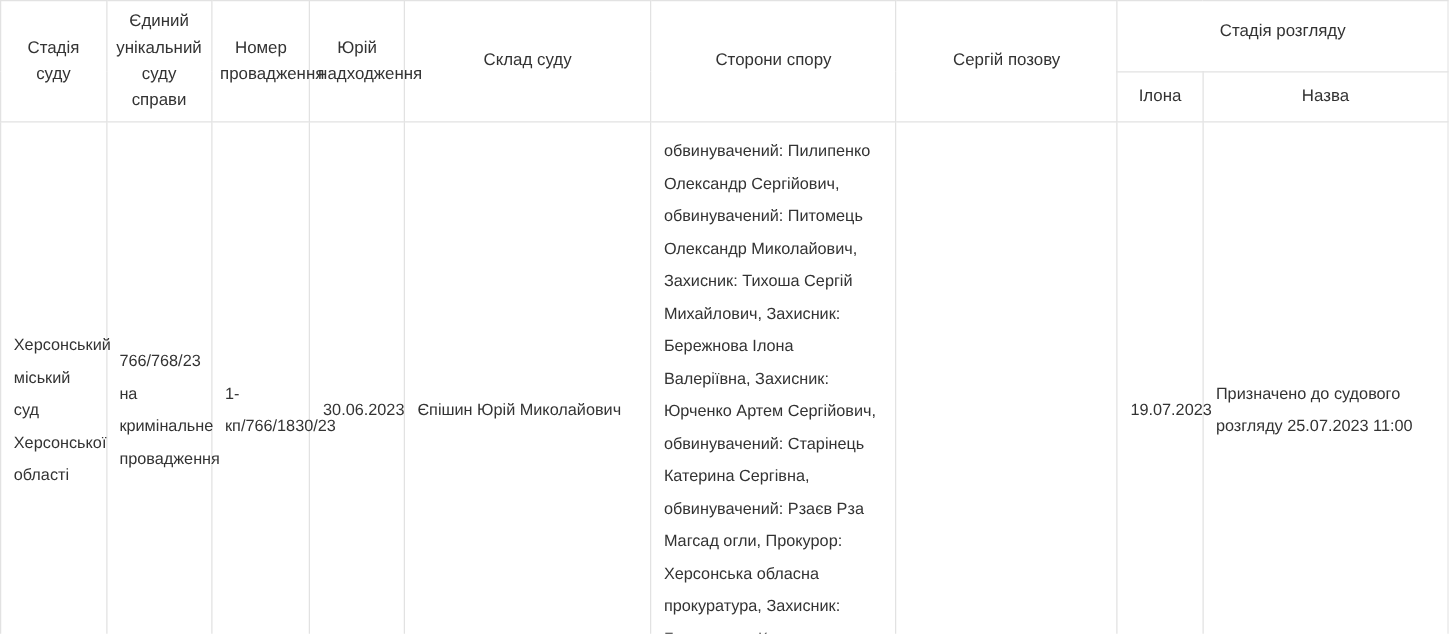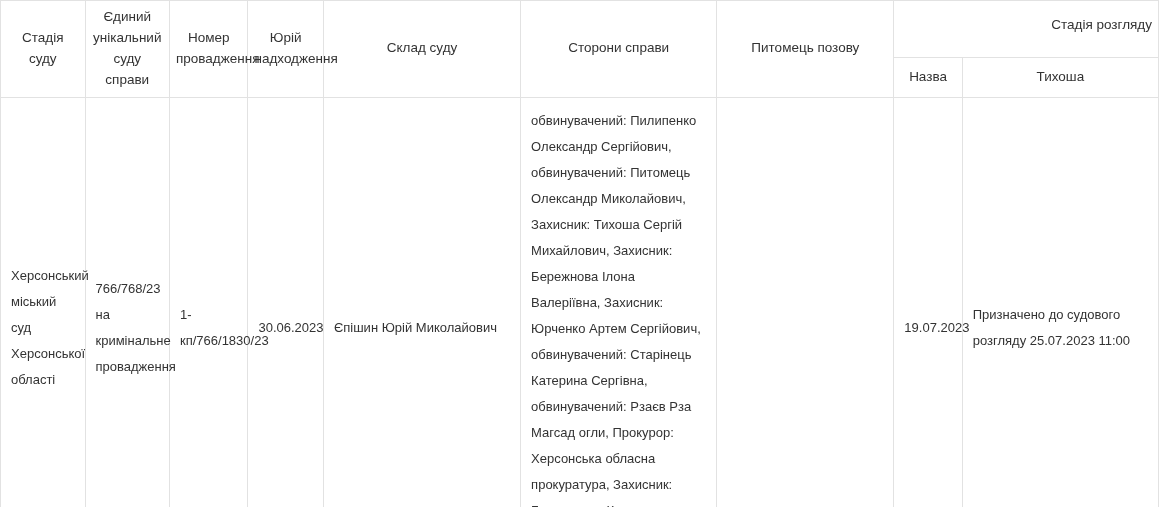--- a/index.html
+++ b/index.html
@@ -29,21 +29,20 @@
     font-size: 13.5px;
     color: #333333;
     text-align: center;
     padding: 6px 6px;
     line-height: 1.55;
     background: #ffffff;
   }
   thead th.stage-group {
     padding-top: 10px;
     padding-bottom: 16px;
-    text-align: right;
   }
   tbody td {
     font-size: 13px;
     color: #333333;
     padding: 8px 10px;
     line-height: 2.0;
     vertical-align: middle;
   }
   td.col-court {
     text-align: left;
@@ -100,27 +99,27 @@
     <col class="c-stagedate">
     <col class="c-stagename">
   </colgroup>
   <thead>
     <tr>
       <th rowspan="2">Стадія суду</th>
       <th rowspan="2">Єдиний унікальний суду справи</th>
       <th rowspan="2">Номер провадження</th>
       <th rowspan="2">Юрій надходження</th>
       <th rowspan="2">Склад суду</th>
-      <th rowspan="2">Сторони справи</th>
-      <th rowspan="2">Питомець позову</th>
+      <th rowspan="2">Сторони спору</th>
+      <th rowspan="2">Сергій позову</th>
       <th colspan="2" class="stage-group">Стадія розгляду</th>
     </tr>
     <tr>
+      <th>Ілона</th>
       <th>Назва</th>
-      <th>Тихоша</th>
     </tr>
   </thead>
   <tbody>
     <tr>
       <td class="col-court">Херсонський міський суд Херсонської області</td>
       <td class="col-case">766/768/23 на кримінальне провадження</td>
       <td class="col-proceeding">1-кп/766/1830/23</td>
       <td class="col-date">30.06.2023</td>
       <td class="col-composition">Єпішин Юрій Миколайович</td>
       <td class="col-parties">обвинувачений: Пилипенко Олександр Сергійович, обвинувачений: Питомець Олександр Миколайович, Захисник: Тихоша Сергій Михайлович, Захисник: Бережнова Ілона Валеріївна, Захисник: Юрченко Артем Сергійович, обвинувачений: Старінець Катерина Сергівна, обвинувачений: Рзаєв Рза Магсад огли, Прокурор: Херсонська обласна прокуратура, Захисник: Бердникова Катерина Олександрівна</td>

